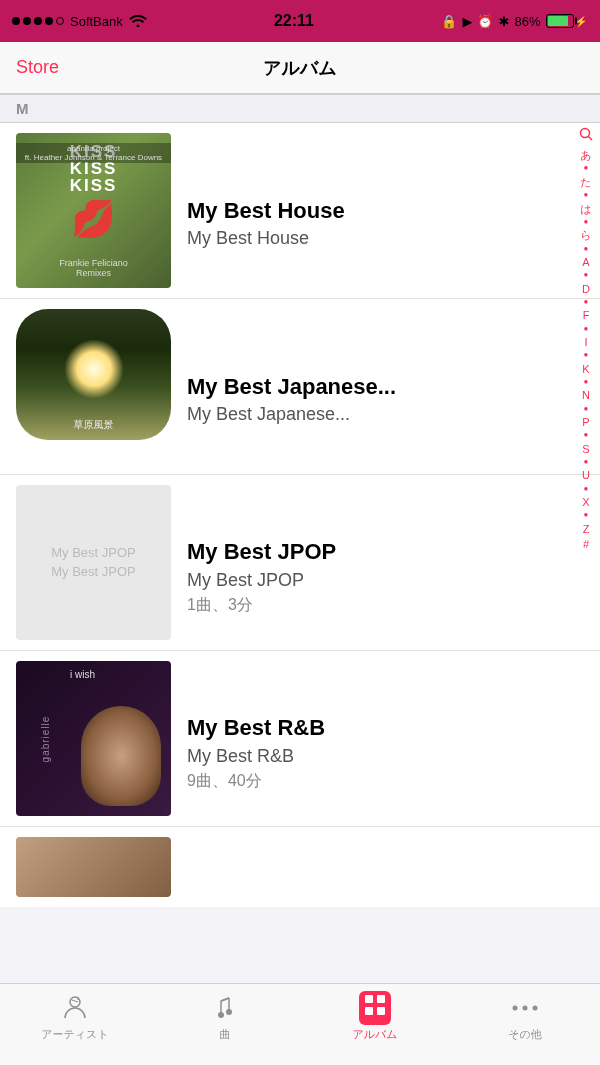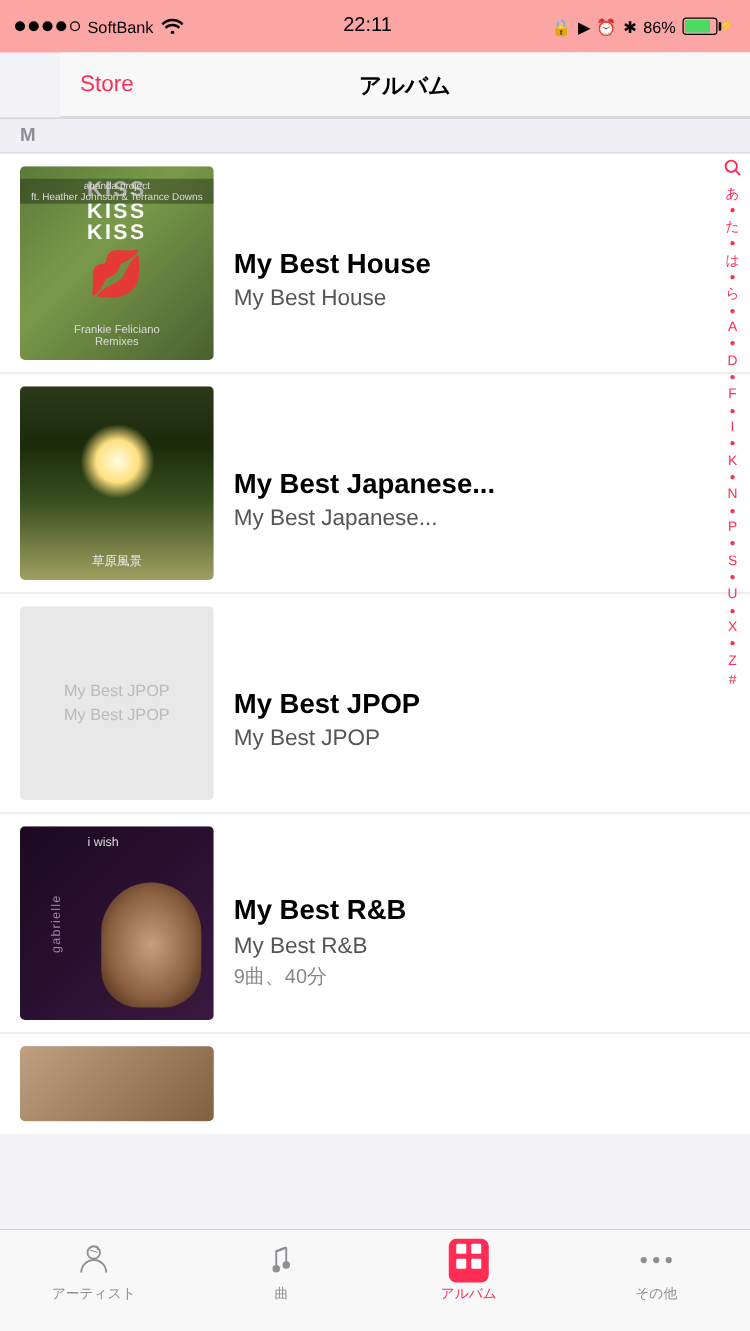--- a/index.html
+++ b/index.html
@@ -8,21 +8,21 @@
       font-family: -apple-system, 'Helvetica Neue', Arial, sans-serif;
       background: #f2f2f7;
       width: 600px;
       min-height: 1065px;
       overflow-x: hidden;
       position: relative;
     }
 
     
     .status-bar {
-      background: #fca5a5;
+      background: #be185d;
       height: 42px;
       display: flex;
       align-items: center;
       justify-content: space-between;
       padding: 0 12px;
       font-size: 14px;
       font-weight: 500;
     }
     .status-left {
       display: flex;
@@ -31,21 +31,21 @@
     }
     .signal-dots {
       display: flex; gap: 3px;
     }
     .dot {
       width: 8px; height: 8px; border-radius: 50%; background: #000;
     }
     .dot.empty { background: none; border: 1.5px solid #000; }
     .wifi-icon { font-size: 14px; }
     .carrier { font-size: 13px; }
-    .status-center { font-size: 16px; font-weight: 400; }
+    .status-center { font-size: 16px; font-weight: 700; }
     .status-right {
       display: flex; align-items: center; gap: 5px; font-size: 13px;
     }
     .battery-container {
       display: flex; align-items: center; gap: 2px;
     }
     .battery-body {
       width: 28px; height: 14px; border: 1.5px solid #000; border-radius: 3px;
       position: relative; display: flex; align-items: center; padding: 1px;
     }
@@ -66,21 +66,20 @@
     
     .nav-bar {
       background: #f8f8f8;
       border-bottom: 1px solid #d0d0d0;
       height: 52px;
       display: flex;
       align-items: center;
       justify-content: center;
       position: relative;
       padding: 0 80px;
-      margin-left: 48px;
     }
     .nav-store {
       position: absolute;
       left: 16px;
       color: #ff2d55;
       font-size: 18px;
       font-weight: 400;
     }
     .nav-title {
       font-size: 18px;
@@ -149,23 +148,23 @@
       font-size: 9px; color: #ddd; text-align: center; margin-top: 18px;
     }
     .art-kiss-banner {
       position: absolute; top: 10px; left: 0; right: 0;
       background: rgba(0,0,0,0.3);
       font-size: 8px; color: #ddd; text-align: center; padding: 1px;
     }
 
     .art-japanese {
       background: linear-gradient(180deg, #2a3a1a 0%, #1a2a0a 30%, #3a5020 60%, #a0a060 100%);
-      width: 155px; height: 155px;
+      width: 155px; height: 131px;
       display: flex; align-items: center; justify-content: center;
-      position: relative; overflow: hidden;
+      position: relative; overflow: hidden; border-radius: 32px;
     }
     .art-japanese-glow {
       width: 60px; height: 60px;
       background: radial-gradient(circle, #fffde0 0%, #ffe080 40%, transparent 70%);
       border-radius: 50%;
       position: absolute; top: 30px;
     }
     .art-japanese-text {
       position: absolute; bottom: 8px;
       font-size: 10px; color: #eee;
@@ -421,20 +420,21 @@
 
     <div class="album-row">
       <div class="album-art">
         <div class="art-jpop">
           <div class="art-jpop-text">My Best JPOP<br>My Best JPOP</div>
         </div>
       </div>
       <div class="album-info">
         <div class="album-title-main">My Best JPOP</div>
         <div class="album-title-sub">My Best JPOP</div>
+        <div class="album-meta">1曲、3分</div>
       </div>
     </div>
 
     <div class="album-row">
       <div class="album-art">
         <div class="art-rnb">
           <div class="art-rnb-wish">i wish</div>
           <div class="art-rnb-text">gabrielle</div>
           <div class="art-rnb-face"></div>
         </div>

